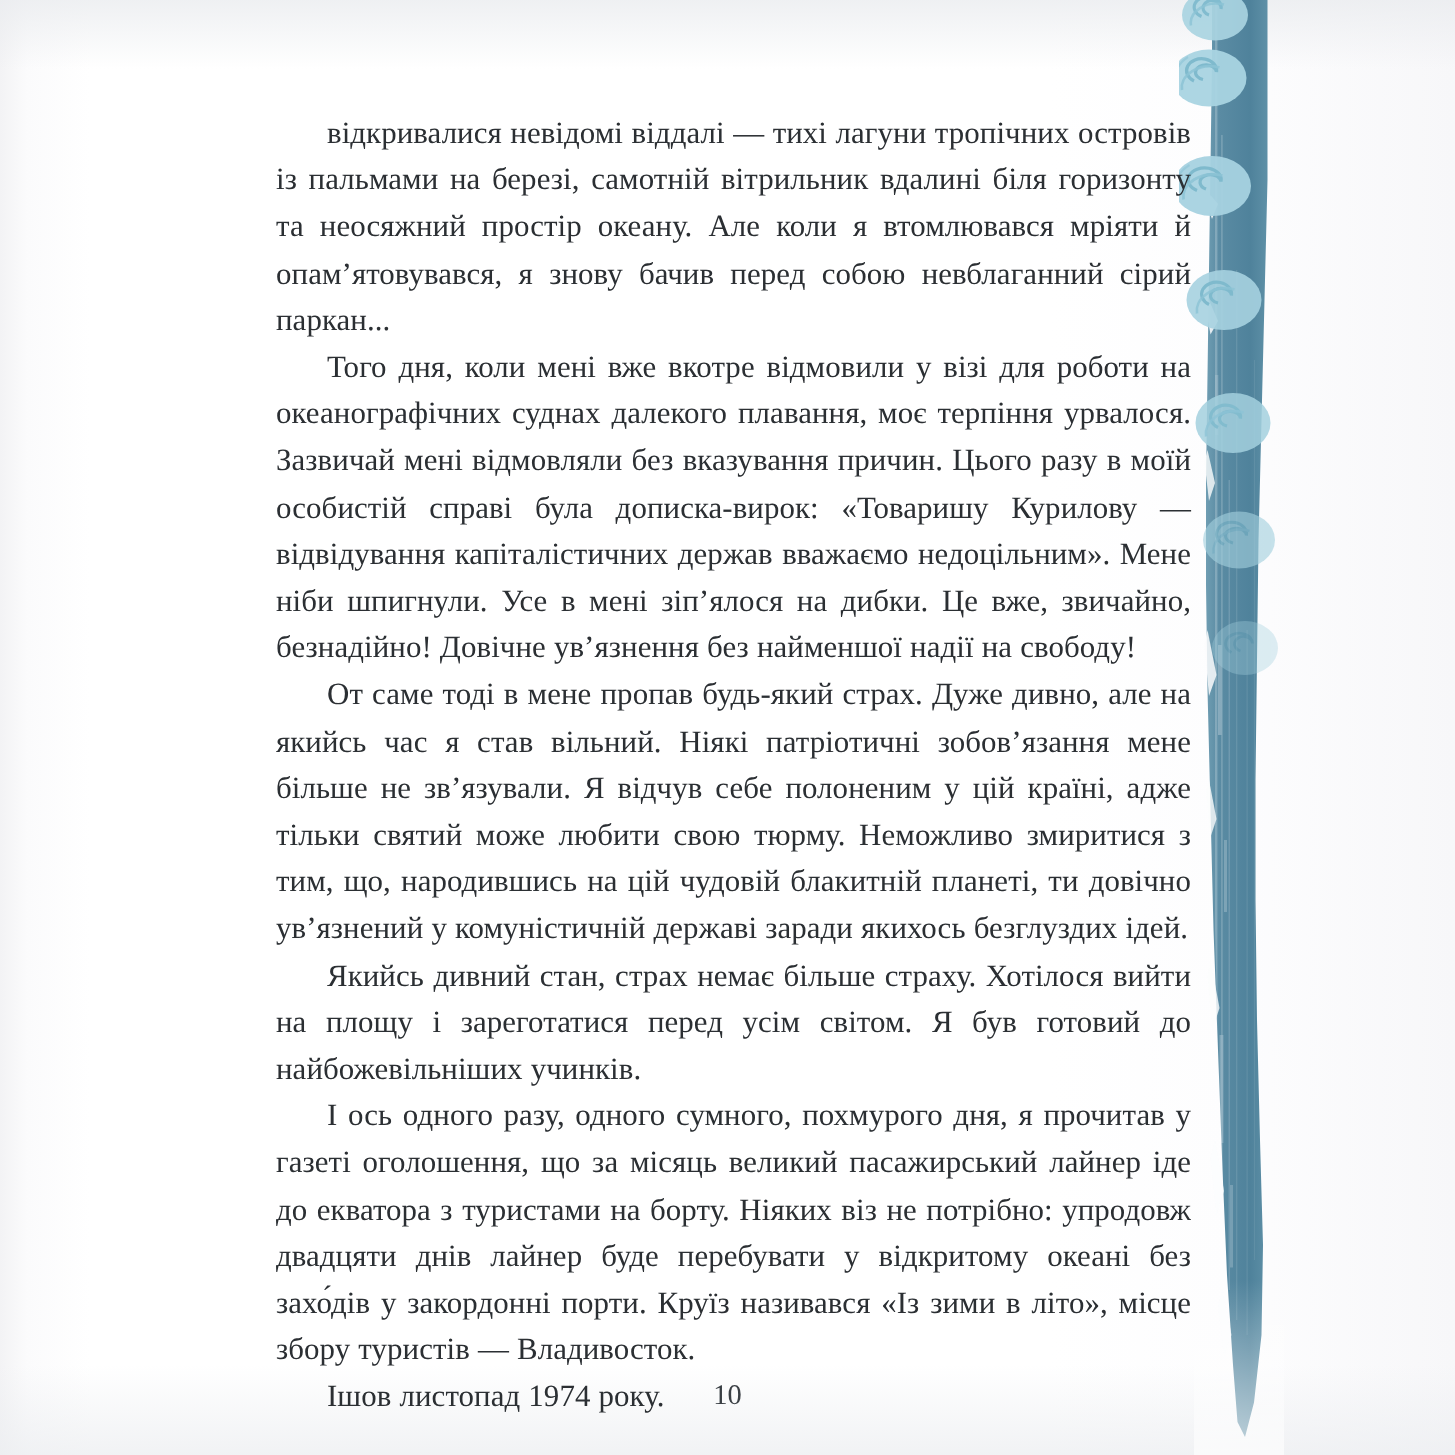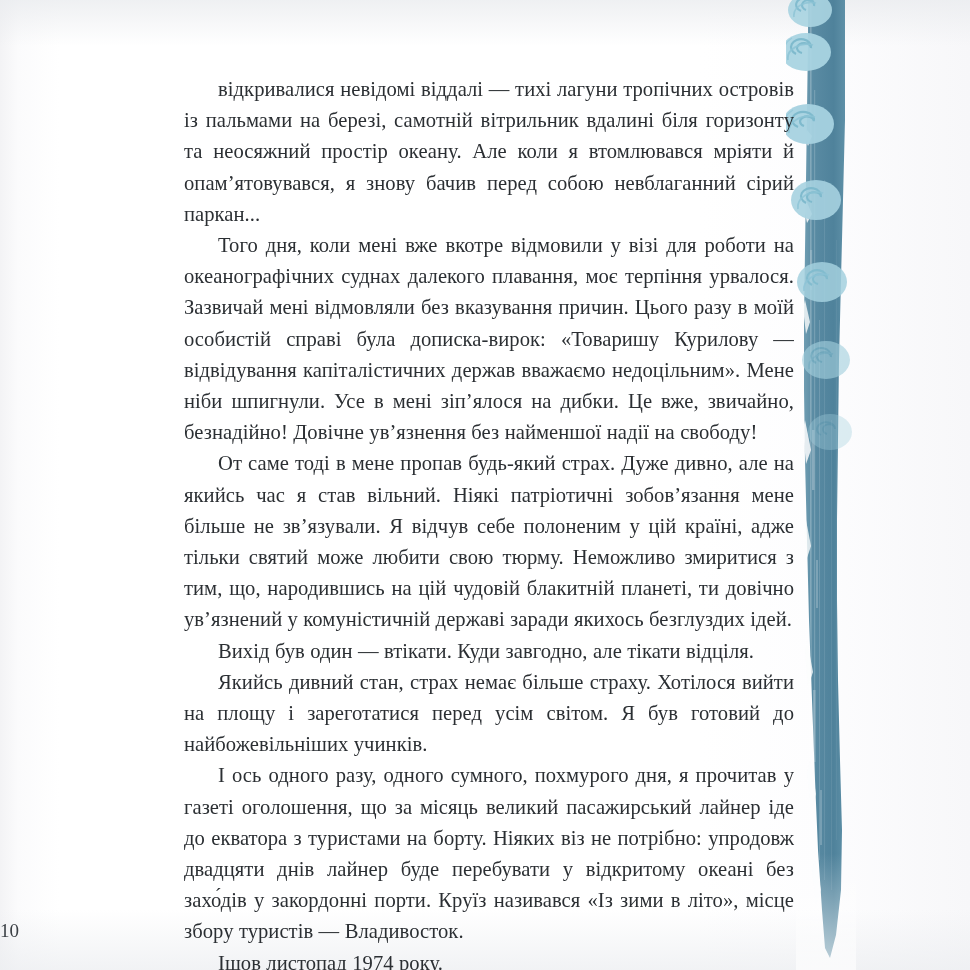--- a/index.html
+++ b/index.html
@@ -74,20 +74,21 @@
     text-indent: 34px;
     letter-spacing: 0.05px;
     word-spacing: 0.2px;
   }
 
   #page-number {
     position: absolute;
     left: 0;
     right: 0;
     top: 920px;
+    text-align: center;
     font-size: 19px;
     color: #3a3f44;
     font-family: "Liberation Serif", "DejaVu Serif", serif;
   }
 </style>
 </head>
 <body>
 
 <div id="page">
 
@@ -206,21 +207,20 @@
           <path d="M -9,3 a9,7 0 1,1 14,-6 a6,5 0 1,0 -8,5" fill="none" stroke="#7fbacd" stroke-width="1.9"></path>
         </g>
       </g>
     </svg>
   </div>
 
   <div id="text-column">
     <p class="para">відкривалися невідомі віддалі — тихі лагуни тропічних островів із пальмами на березі, самотній вітрильник вдалині біля горизонту та неосяжний простір океану. Але коли я втомлювався мріяти й опам’ятовувався, я знову бачив перед собою невблаганний сірий паркан...</p>
     <p class="para">Того дня, коли мені вже вкотре відмовили у візі для роботи на океанографічних суднах далекого плавання, моє терпіння урвалося. Зазвичай мені відмовляли без вказування причин. Цього разу в моїй особистій справі була дописка-вирок: «Товаришу Курилову — відвідування капіталістичних держав вважаємо недоцільним». Мене ніби шпигнули. Усе в мені зіп’ялося на дибки. Це вже, звичайно, безнадійно! Довічне ув’язнення без найменшої надії на свободу!</p>
     <p class="para">От саме тоді в мене пропав будь-який страх. Дуже дивно, але на якийсь час я став вільний. Ніякі патріотичні зобов’язання мене більше не зв’язували. Я відчув себе полоненим у цій країні, адже тільки святий може любити свою тюрму. Неможливо змиритися з тим, що, народившись на цій чудовій блакитній планеті, ти довічно ув’язнений у комуністичній державі заради якихось безглуздих ідей.</p>
-    <p class="para">Вихід був один — втікати. Куди завгодно, але тікати відціля.</p>
     <p class="para">Якийсь дивний стан, страх немає більше страху. Хотілося вийти на площу і зареготатися перед усім світом. Я був готовий до найбожевільніших учинків.</p>
     <p class="para">І ось одного разу, одного сумного, похмурого дня, я прочитав у газеті оголошення, що за місяць великий пасажирський лайнер іде до екватора з туристами на борту. Ніяких віз не потрібно: упродовж двадцяти днів лайнер буде перебувати у відкритому океані без захо́дів у закордонні порти. Круїз називався «Із зими в літо», місце збору туристів — Владивосток.</p>
     <p class="para">Ішов листопад 1974 року.</p>
 
   </div>
 
   <div id="page-number">10</div>
 
 </div>
 

